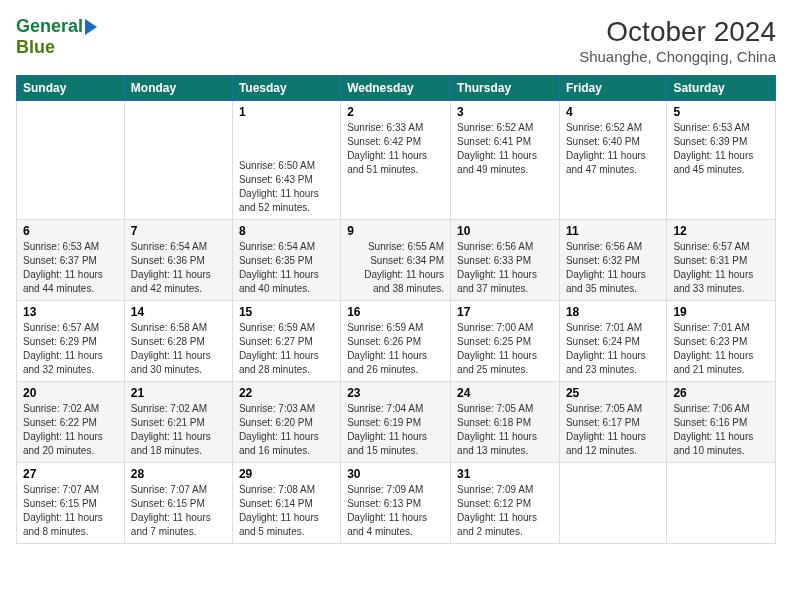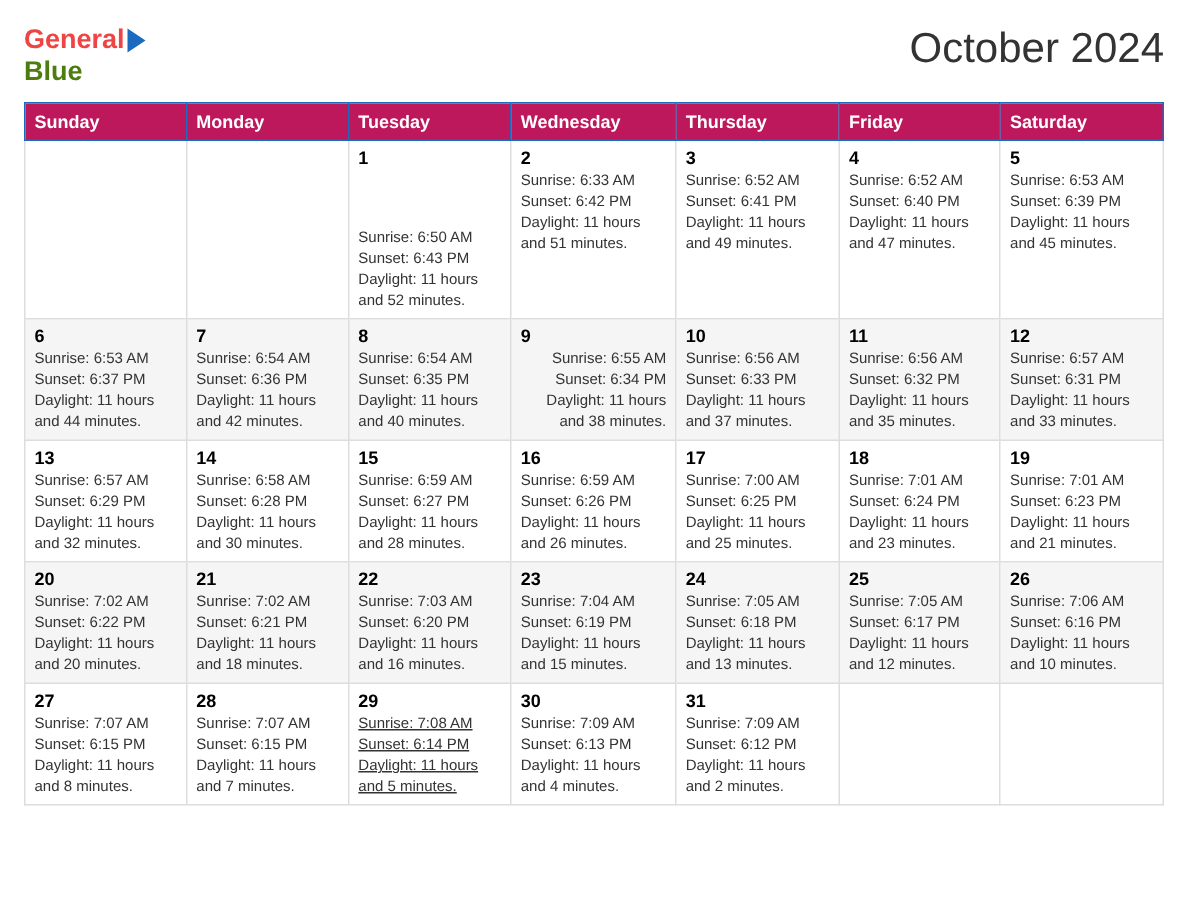--- a/index.html
+++ b/index.html
@@ -17,21 +17,21 @@
       margin-bottom: 10px;
     }
     .logo {
       display: flex;
       flex-direction: column;
       align-items: flex-start;
     }
     .logo-general {
       font-size: 18px;
       font-weight: bold;
-      color: #ef4444;
+      color: #15803d;
     }
     .logo-blue {
       font-size: 18px;
       font-weight: bold;
       color: #4d7c0f;
     }
     .logo-arrow {
       display: inline-block;
       width: 0;
       height: 0;
@@ -56,21 +56,21 @@
     .subtitle {
       font-size: 15px;
       color: #555;
     }
     table {
       width: 100%;
       border-collapse: collapse;
       font-size: 11px;
     }
     thead tr th {
-      background-color: #be185d;
+      background-color: #0f766e;
       color: #fff;
       text-align: left;
       padding: 5px 6px;
       font-size: 12px;
       font-weight: bold;
       border: 1px solid #1a6bbf;
     }
     tbody tr td {
       border: 1px solid #ddd;
       vertical-align: top;
@@ -103,20 +103,21 @@
 <div class="header">
   <div class="logo">
     <div class="logo-row">
       <span class="logo-general">General</span>
       <span class="logo-arrow"></span>
     </div>
     <span class="logo-blue">Blue</span>
   </div>
   <div class="title-block">
     <div class="month-title">October 2024</div>
+    <div class="subtitle">Shuanghe, Chongqing, China</div>
   </div>
 </div>
 
 <table>
   <thead>
     <tr id="weekday-header">
         <th>Sunday</th>
         <th>Monday</th>
         <th>Tuesday</th>
         <th>Wednesday</th>
@@ -300,21 +301,21 @@
 Daylight: 11 hours and 8 minutes.</div>
         </td>
         <td>
           <span class="day-number">28</span>
           <div class="day-info" style="white-space: pre-line;">Sunrise: 7:07 AM
 Sunset: 6:15 PM
 Daylight: 11 hours and 7 minutes.</div>
         </td>
         <td>
           <span class="day-number">29</span>
-          <div class="day-info" style="white-space: pre-line; text-decoration: underline;">Sunrise: 7:08 AM
+          <div class="day-info" style="white-space: pre-line;">Sunrise: 7:08 AM
 Sunset: 6:14 PM
 Daylight: 11 hours and 5 minutes.</div>
         </td>
         <td>
           <span class="day-number">30</span>
           <div class="day-info" style="white-space: pre-line;">Sunrise: 7:09 AM
 Sunset: 6:13 PM
 Daylight: 11 hours and 4 minutes.</div>
         </td>
         <td>

